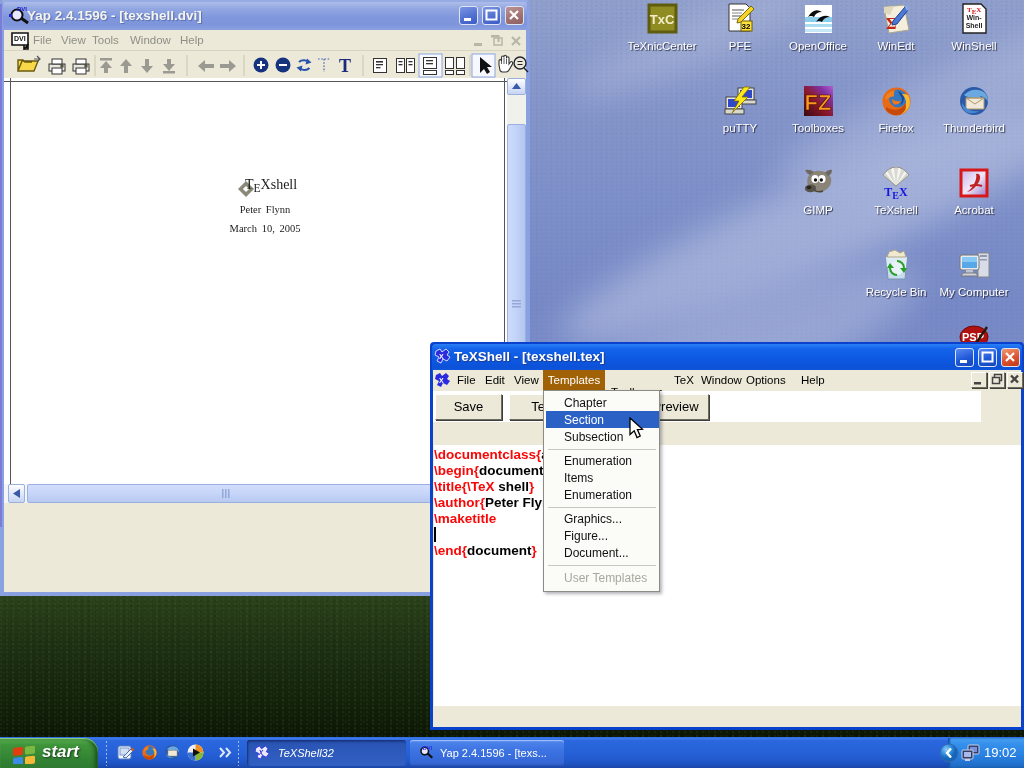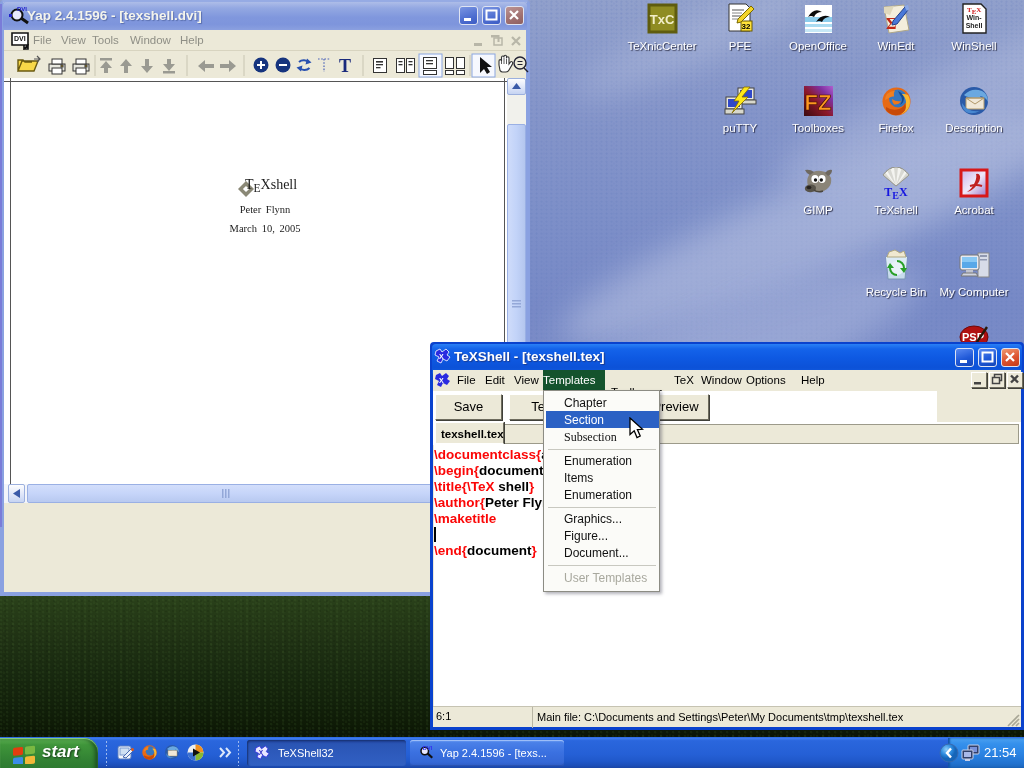--- a/index.html
+++ b/index.html
@@ -43,21 +43,21 @@
  border:3px solid #0a42cd;border-radius:4px 4px 0 0;}
 #tex .tb{position:absolute;left:-1px;top:-1px;width:590px;height:31px;border-radius:4px 4px 0 0;
  background:linear-gradient(180deg,#2a80f5 0%,#1463ea 16%,#0e59e2 45%,#0c52d8 75%,#1059dd 92%,#0947c2 100%);
  color:#fff;font-weight:bold;font-size:13.5px;}
 #tex .tb .t{position:absolute;left:22px;top:5px;text-shadow:1px 1px 1px #1b3a8c;}
 #tex-min{left:522px;top:3px;background:linear-gradient(160deg,#5a8af2,#2059d8 55%,#1245b8);}
 #tex-max{left:545px;top:3px;background:linear-gradient(160deg,#5a8af2,#2059d8 55%,#1245b8);}
 #tex-cls{left:568px;top:3px;background:linear-gradient(160deg,#f09a70,#dd5330 55%,#c23a18);}
 #tex .menubar{position:absolute;left:0;top:25px;width:588px;height:21px;background:#ece9d8;
  color:#000;font-size:11.5px;}
-#tex .toolrow{position:absolute;left:0;top:46px;width:504px;height:31px;background:#fff;padding-left:7px;}
+#tex .toolrow{position:absolute;left:0;top:46px;width:548px;height:31px;background:#fff;padding-left:7px;}
 .xpbtn{position:absolute;height:26px;background:#ece9d8;border:1px solid #fff;
  border-right-color:#6e6c5e;border-bottom-color:#6e6c5e;box-shadow:1px 1px 0 #40403a;
  font-size:13px;color:#000;text-align:center;line-height:24px;}
 #tex .tabrow{position:absolute;left:0;top:77px;width:588px;height:23px;background:#fff;}
 #tex .tabstrip{position:absolute;left:2px;top:2px;width:584px;height:20px;background:#ece9d8;border:1px solid #9c9a8a;}
 #tex .tab{position:absolute;left:2px;top:0px;width:69px;height:22px;background:#ece9d8;
  border:1px solid #fff;border-right-color:#6e6c5e;box-shadow:1px 0 0 #40403a;
  font-weight:bold;font-size:11.5px;padding:5px 0 0 5px;}
 #tex .edit{position:absolute;left:1px;top:100px;width:587px;height:261px;background:#fff;
  font-weight:bold;font-size:13.5px;line-height:16px;white-space:pre;padding-top:2px;}
@@ -77,21 +77,21 @@
 .dicon .lb{margin-top:2px;text-shadow:1px 1px 1px rgba(20,20,40,0.8);white-space:nowrap;}
 
 #start{position:absolute;left:0px;top:738px;width:98px;height:46px;border-radius:0 14px 14px 0;
  background:linear-gradient(180deg,#60b356 0%,#3f953a 15%,#338334 45%,#2d7930 70%,#27672a 90%,#225d26 100%);
  box-shadow:inset 0 1px 1px #8bd487, inset -3px 0 4px #1c4f1e;
  color:#fff;font-size:17px;font-weight:bold;font-style:italic;}
 .tkbtn{position:absolute;top:740px;height:26px;border-radius:3px;color:#fff;font-size:11px;overflow:hidden;white-space:nowrap;}
 .tkup{background:linear-gradient(180deg,#71a1f4 0%,#4a80e8 10%,#3a70e0 50%,#3568d6 85%,#2e5cc4 100%);
  box-shadow:inset 0 1px 0 #9dbef8,inset 0 -1px 0 #2a52b0;}
 .tkdn{background:linear-gradient(180deg,#21439c 0%,#2a55b4 15%,#2e5bbd 60%,#3160c2 100%);
- box-shadow:inset 1px 1px 2px #16306e;}
+ box-shadow:inset 1px 1px 2px #16306e;font-style:italic;}
 #tray{position:absolute;left:948px;top:738px;width:76px;height:30px;font-size:12px;
  background:linear-gradient(180deg,#4ba0f0 0%,#3490ec 20%,#2a82e2 55%,#2172cf 85%,#1d66ba 100%);
  box-shadow:inset 2px 0 2px #1255a8;color:#fff;font-size:13px;}
 .qlsep{position:absolute;top:740px;width:3px;height:26px;
  background-image:radial-gradient(circle,#9db8ee 1px,transparent 1px);background-size:3px 4px;}
 svg{display:block;}
 </style></head>
 <body>
 <div id="desk">
   <div id="clouds">
@@ -188,21 +188,21 @@
             <path d="M28 10 Q31 15 29.5 21 Q27 27 21 29.5 Q27 24 26 17 Q25.4 12 22 9 Q25 8.5 28 10 Z" fill="#f8b830"></path>
             <path d="M6 22 Q12 26 19 24 Q24 22.5 25 18 Q28 26 20 29.5 Q11 32 6 25 Z" fill="#c84a08"></path>
             <path d="M12 14 Q16 17 21 16 Q19 20 14 19.5 Q12 17.5 12 14 Z" fill="#f07818"></path>
           </svg></span><div class="lb">Firefox</div></div>
   <div class="dicon" style="left:936px;top:85px;"><span class="ic"><svg width="33" height="33" viewBox="0 0 33 33">
             <circle cx="16" cy="16" r="14" fill="#2a5aa8"></circle>
             <path d="M6 10 Q14 2 24 6 Q30 9 30 17 Q28 12 22 11 Q26 16 23 22 Q21 15 15 13 Q8 12 6 10 Z" fill="#6aa8e0"></path>
             <polygon points="8,13 26,13 26,24 8,24" fill="#f0e8d8" stroke="#b0986a"></polygon>
             <polygon points="8,13 17,19 26,13" fill="none" stroke="#b0986a"></polygon>
             <path d="M4 18 Q10 28 22 26 Q14 30 8 27 Q4 24 4 18 Z" fill="#4888d0"></path>
-          </svg></span><div class="lb">Description</div></div>
+          </svg></span><div class="lb">Thunderbird</div></div>
   <div class="dicon" style="left:780px;top:167px;"><span class="ic"><svg width="33" height="33" viewBox="0 0 33 33">
             <path d="M7 8 Q12 3 19 4 Q27 5 29 11 Q30 16 27 20 Q23 25 16 25 Q9 25 6 19 Q4 13 7 8 Z" fill="#8a8478"></path>
             <path d="M8 8 Q4 6 3 3 Q8 2 12 5 Z" fill="#6e6860"></path>
             <path d="M23 6 Q26 2 30 3 Q30 7 26 9 Z" fill="#6e6860"></path>
             <ellipse cx="13" cy="12" rx="3.6" ry="4" fill="#fff"></ellipse>
             <ellipse cx="20" cy="12" rx="3.6" ry="4" fill="#fff"></ellipse>
             <circle cx="13.5" cy="13" r="1.7" fill="#111"></circle>
             <circle cx="19.3" cy="13" r="1.7" fill="#111"></circle>
             <path d="M4 19 Q2 21 3.5 23.5 Q6 26 10 25 Q14 24 14 21 Q14 18 10 17.5 Q6 17 4 19 Z" fill="#57534a"></path>
             <ellipse cx="7" cy="20.5" rx="2.4" ry="1.8" fill="#26221e"></ellipse>
@@ -463,21 +463,21 @@
         </svg>
       </div>
     <div class="menubar">
       <svg style="position:absolute;left:1px;top:2px;" width="18" height="17" viewBox="0 0 18 17">
           <path d="M2 3 L6 1 L8 4 L12 1 L15 4 L13 7 L16 9 L13 13 L9 11 L7 15 L3 13 L5 9 L1 7 Z" fill="#2a2ae0"></path>
           <text x="5" y="11" font-size="7" font-weight="bold" fill="#fff" font-family="Liberation Sans">X</text>
         </svg>
       <span style="position:absolute;left:24px;top:4px;">File</span>
       <span style="position:absolute;left:52px;top:4px;">Edit</span>
       <span style="position:absolute;left:81px;top:4px;">View</span>
-      <span style="position:absolute;left:110px;top:0px;width:62px;height:21px;background:#14532d;color:#fff;padding-top:4px;">Templates</span>
+      <span style="position:absolute;left:110px;top:0px;width:62px;height:21px;background:#a16207;color:#fff;text-align:center;padding-top:4px;">Templates</span>
       <span style="position:absolute;left:178px;top:16px;">Toolboxes</span>
       <span style="position:absolute;left:241px;top:4px;">TeX</span>
       <span style="position:absolute;left:268px;top:4px;">Window</span>
       <span style="position:absolute;left:313px;top:4px;">Options</span>
       <span style="position:absolute;left:368px;top:4px;">Help</span>
       <div class="xpbtn" style="left:538px;top:2px;width:16px;height:16px;">
           <svg width="14" height="13">
             <rect x="2" y="9" width="7" height="2.5" fill="#444"></rect>
           </svg>
         </div>
@@ -492,48 +492,32 @@
             <path d="M3 2.5 L10 9.5 M10 2.5 L3 9.5" stroke="#444" stroke-width="2.4"></path>
           </svg>
         </div>
     </div>
     <div class="toolrow">
       <div class="xpbtn" style="left:2px;top:3px;width:67px;">Save</div>
       <div class="xpbtn" style="left:76px;top:3px;width:67px;">TeX</div>
       <div class="xpbtn" style="left:150px;top:3px;width:67px;">BibTeX</div>
       <div class="xpbtn" style="left:209px;top:3px;width:67px;">Preview</div>
     </div>
-    <div class="tabrow">
-        <div class="tabstrip"></div>
-        <div class="tab">texshell.tex</div>
-      </div>
     <div class="edit"><span class="r">\documentclass{</span>article}
 <span class="r">\begin{</span>document<span class="r">}</span>
 <span class="r">\title{\TeX</span> shell<span class="r">}</span>
 <span class="r">\author{</span>Peter Flynn<span class="r">}</span>
 <span class="r">\maketitle</span>
 <span style="border-left:2px solid #000;"> </span>
 <span class="r">\end{</span>document<span class="r">}</span></div>
-    <div class="status">
-      <span style="position:absolute;left:3px;top:3px;">6:1</span>
-      <span style="position:absolute;left:99px;top:0;width:1px;height:21px;background:#b8b5a4;"></span>
-      <span style="position:absolute;left:104px;top:4px;">Main file: C:\Documents and Settings\Peter\My Documents\tmp\texshell.tex</span>
-      <svg style="position:absolute;left:574px;top:7px;" width="13" height="13">
-          <g stroke="#a8a696" stroke-width="1.6">
-            <line x1="12" y1="1" x2="1" y2="12"></line>
-            <line x1="12" y1="5" x2="5" y2="12"></line>
-            <line x1="12" y1="9" x2="9" y2="12"></line>
-          </g>
-        </svg>
-    </div>
   </div>
   <div id="menu">
     <div class="mi" style="top:3px;">Chapter</div>
     <div class="mi hl" style="top:20px;">Section</div>
-    <div class="mi" style="top:37px;font-family:Liberation Serif, serif;">Subsection</div>
+    <div class="mi" style="top:37px;">Subsection</div>
     <div class="sep" style="top:58px;"></div>
     <div class="mi" style="top:61px;">Enumeration</div>
     <div class="mi" style="top:78px;">Items</div>
     <div class="mi" style="top:95px;">Enumeration</div>
     <div class="sep" style="top:116px;"></div>
     <div class="mi" style="top:119px;">Graphics...</div>
     <div class="mi" style="top:136px;">Figure...</div>
     <div class="mi" style="top:153px;">Document...</div>
     <div class="sep" style="top:174px;"></div>
     <div class="mi dis" style="top:178px;">User Templates</div>
@@ -614,15 +598,15 @@
         </defs>
         <path d="M12 5.5 L8 10 L12 14.5" stroke="#fff" stroke-width="2.4" fill="none"></path>
       </svg>
     <svg style="position:absolute;left:13px;top:6px;" width="19" height="18" viewBox="0 0 19 18">
         <rect x="7" y="1" width="11" height="9" rx="1" fill="#30406a" stroke="#c8d0e8"></rect>
         <rect x="9" y="3" width="7" height="5" fill="#7890d8"></rect>
         <rect x="1" y="6" width="11" height="9" rx="1" fill="#30406a" stroke="#c8d0e8"></rect>
         <rect x="3" y="8" width="7" height="5" fill="#a8b8e8"></rect>
         <rect x="4" y="15" width="5" height="2" fill="#c8d0e8"></rect>
       </svg>
-    <span style="position:absolute;left:36px;top:7px;">21:54</span>
+    <span style="position:absolute;left:36px;top:7px;">19:02</span>
   </div>
 </div>
 
 </body></html>

